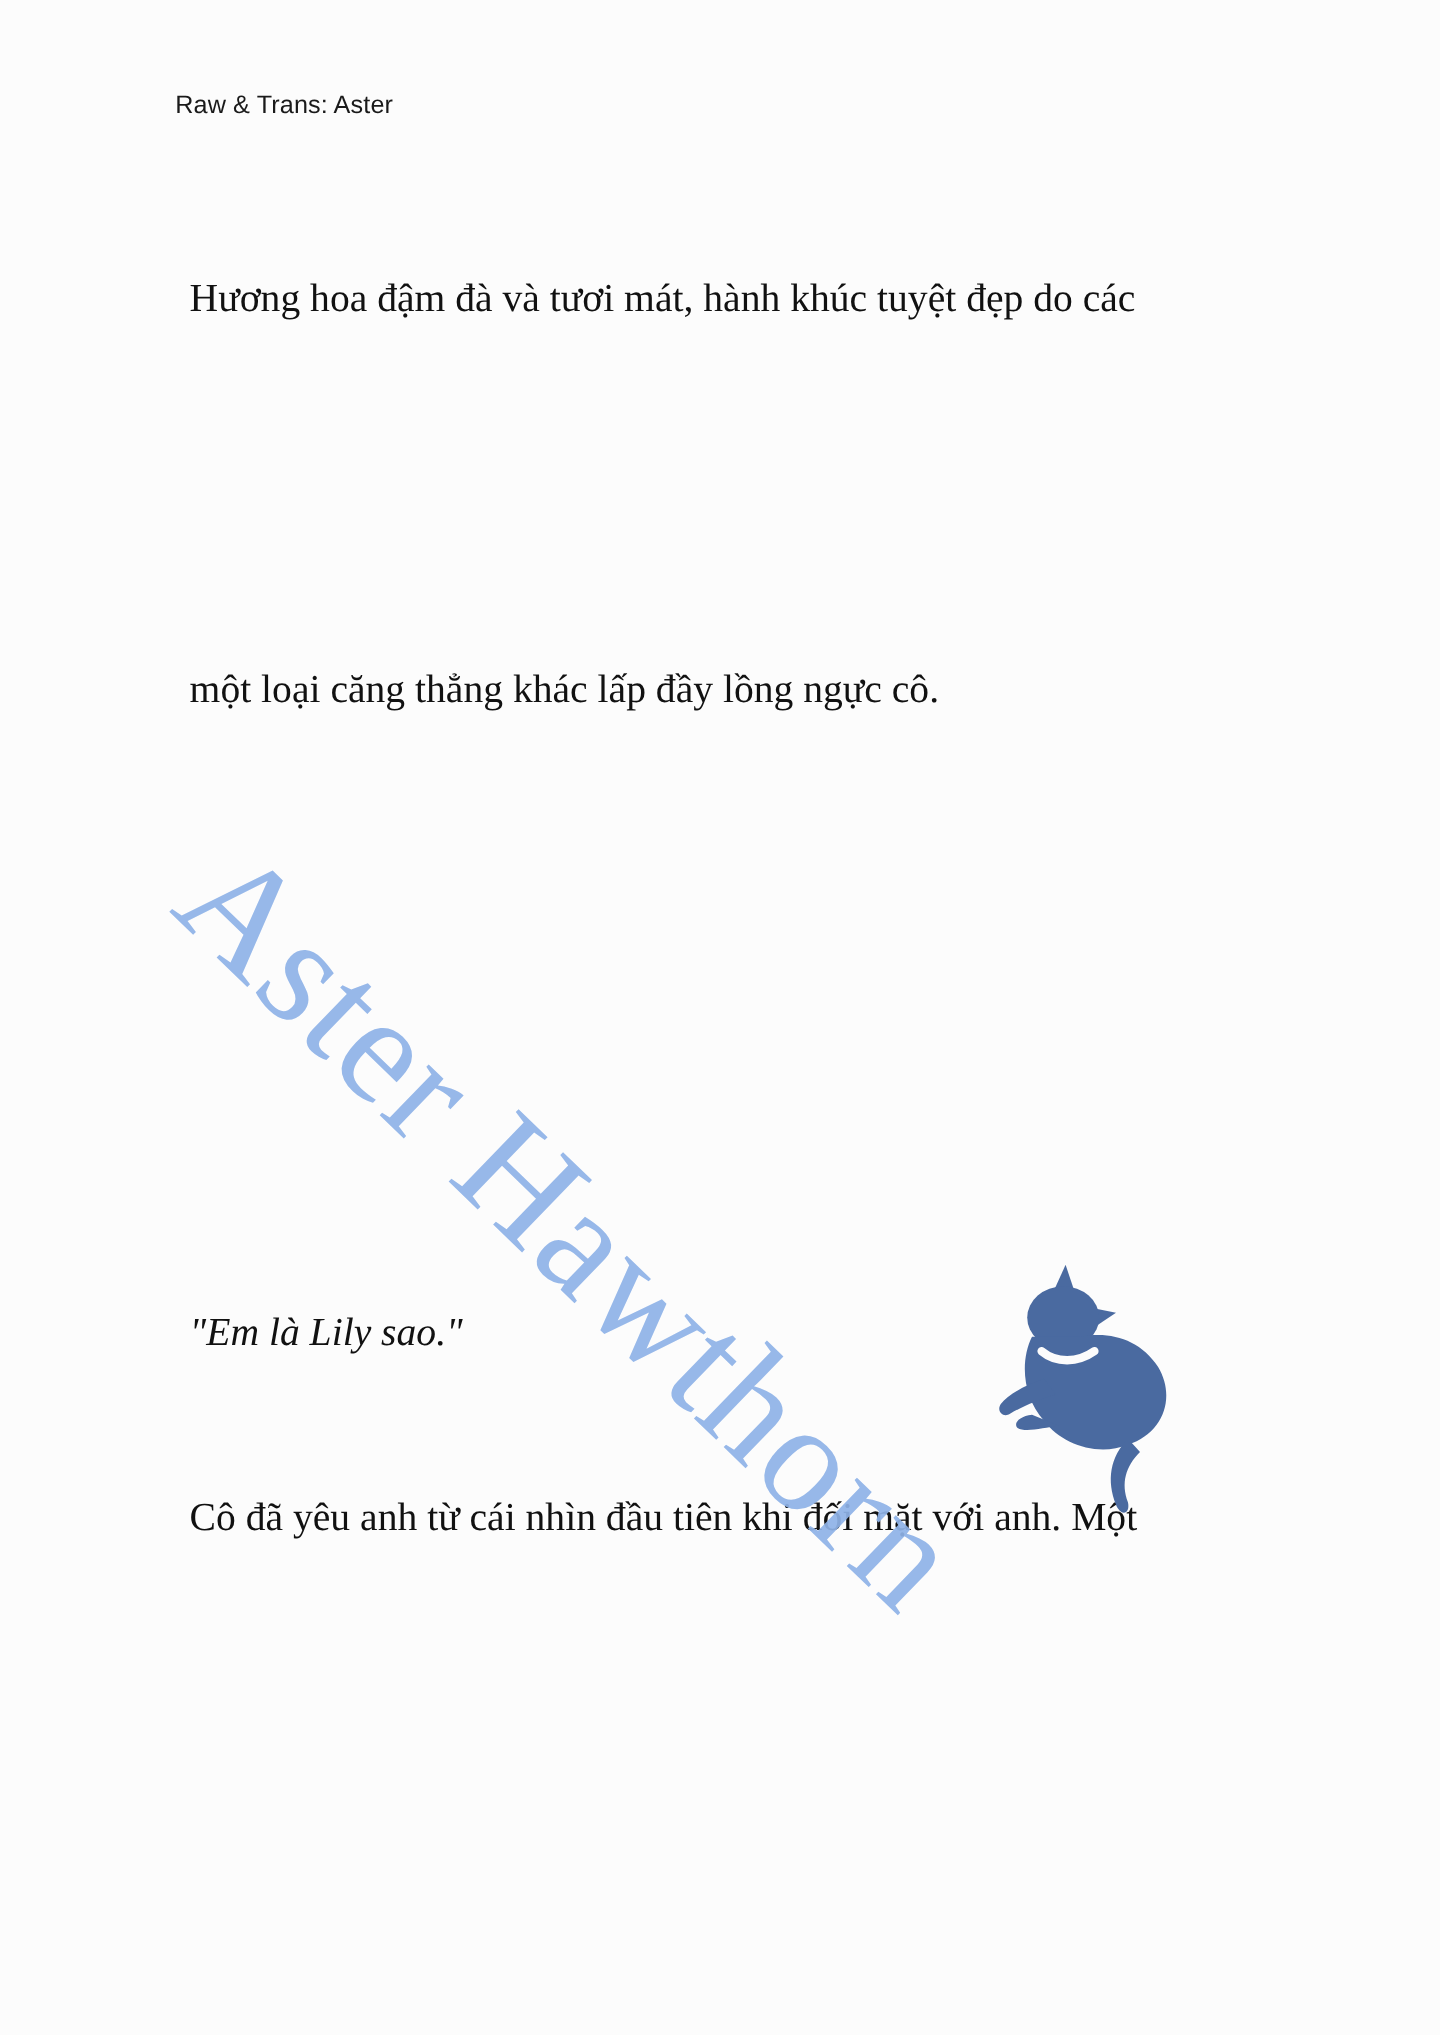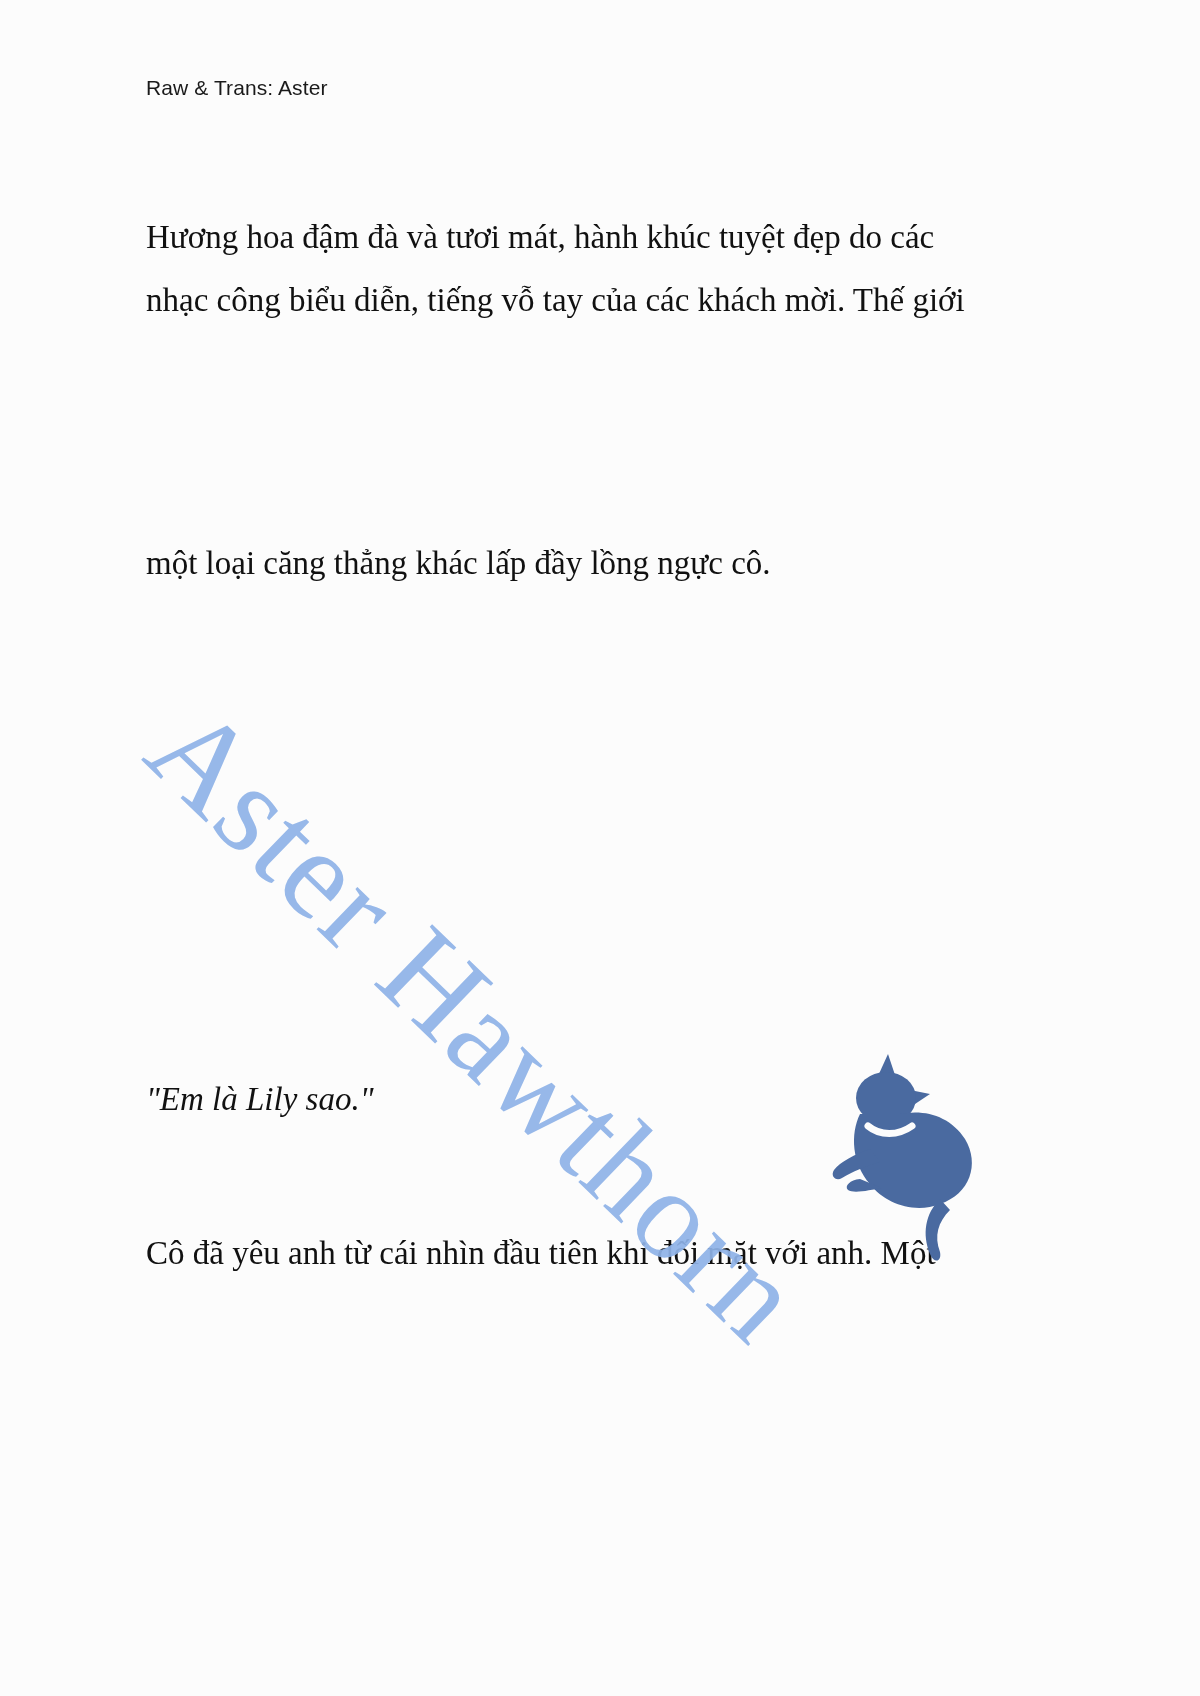--- a/index.html
+++ b/index.html
@@ -30,21 +30,21 @@
       letter-spacing: 0.1px;
     }
     .body-text {
       position: absolute;
       left: 146px;
       width: 930px;
       font-family: "Liberation Serif", serif;
       font-size: 33px;
       line-height: 62.5px;
       color: #111111;
-      margin: 0;
+      margin: 12px;
     }
     .body-text .line {
       display: block;
       white-space: nowrap;
     }
     .quote {
       font-style: italic;
     }
     .watermark {
       position: absolute;
@@ -71,21 +71,20 @@
   </style>
 </head>
 <body>
 
 <div class="page">
 
   <div class="header">Raw &amp; Trans: Aster</div>
 
   <p class="body-text" style="top:202px;">
     <span class="line">Hương hoa đậm đà và tươi mát, hành khúc tuyệt đẹp do các</span>
-    <span class="line">nhạc công biểu diễn, tiếng vỗ tay của các khách mời. Thế giới</span>
   </p>
 
   <p class="body-text" style="top:528px;">
     <span class="line">một loại căng thẳng khác lấp đầy lồng ngực cô.</span>
   </p>
 
 
   <p class="body-text quote" style="top:1064px;">
     <span class="line">"Em là Lily sao."</span>
   </p>

